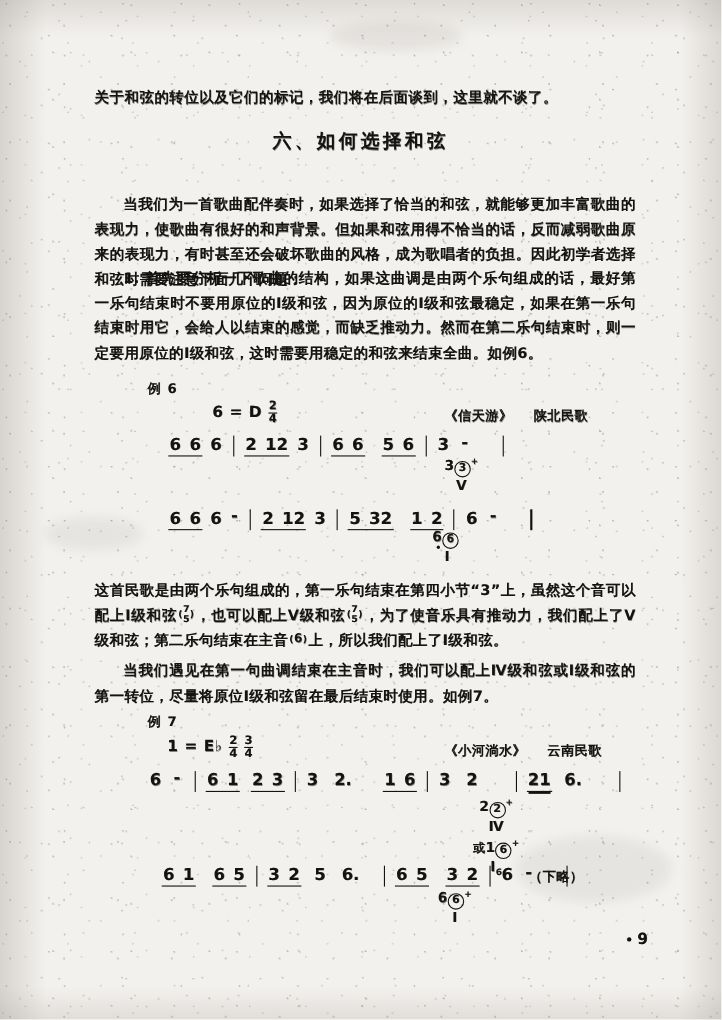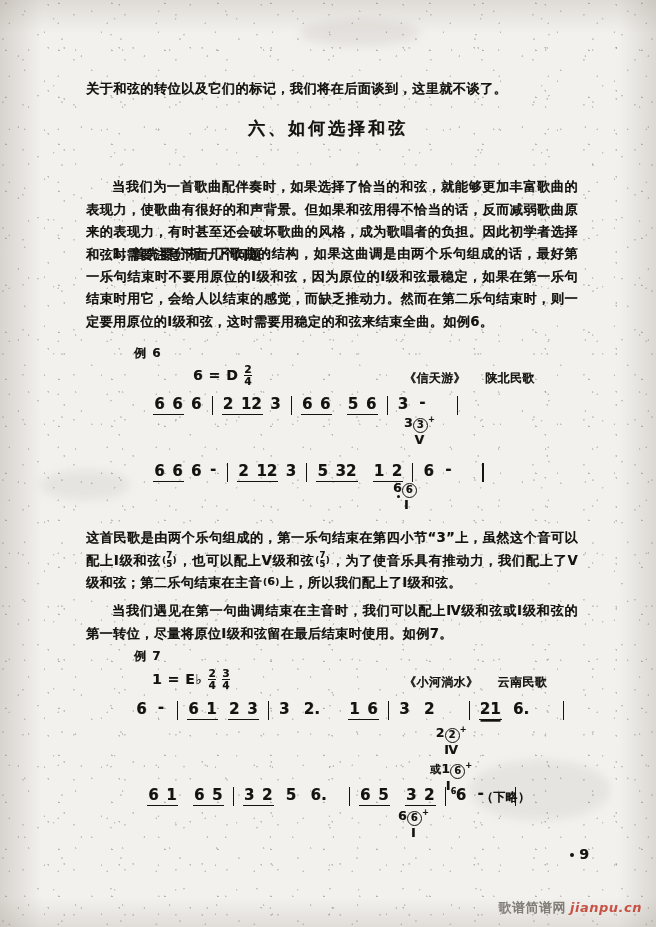--- a/index.html
+++ b/index.html
@@ -506,20 +506,16 @@
     </div>
 
     <div class="tail-note" style="left:481px;top:789px;">（下略）</div>
 
     <div class="page-num">
       <span class="lead"></span><span>9</span>
     </div>
 
   </div>
 
-  <div class="watermark">
-    <span class="cn">歌谱简谱网</span>
-    <span class="en">jianpu.cn</span>
-  </div>
 
   <div id="grain"></div>
   <div id="vignette"></div>
 </div>
 
 </body></html>

